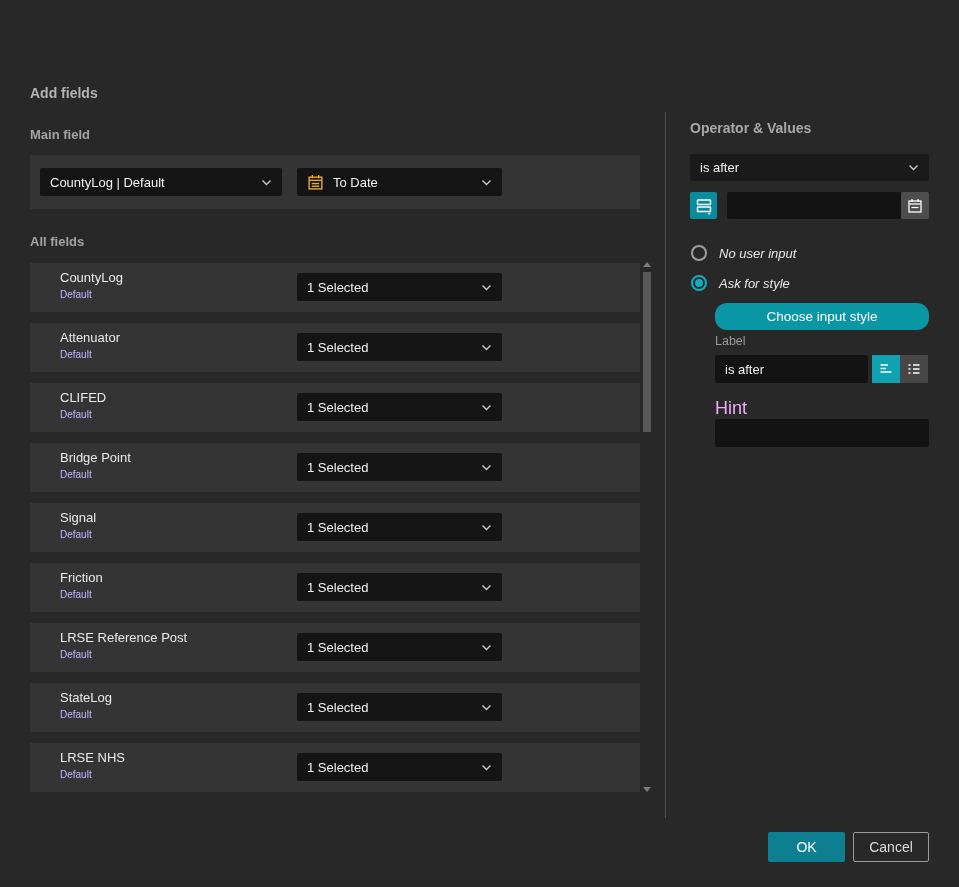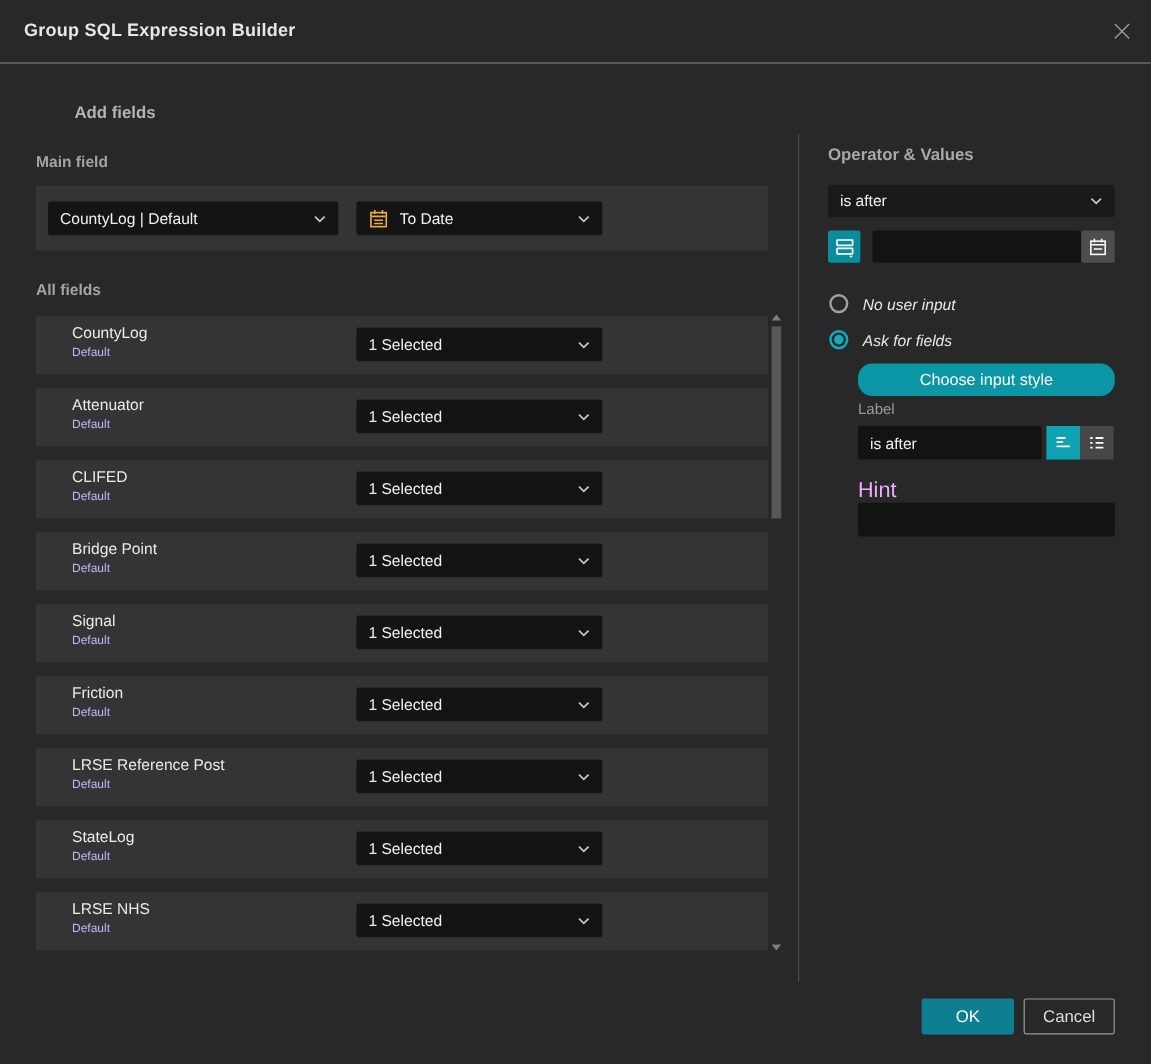--- a/index.html
+++ b/index.html
@@ -20,21 +20,21 @@
   .titlebar .title {
     position: absolute; left: 20px; top: 0; line-height: 52px;
     font-size: 15px; font-weight: 700; color: #e6e6e6; letter-spacing: .2px;
   }
   .close-btn {
     position: absolute; right: 14px; top: 16px; width: 20px; height: 20px;
     display: flex; align-items: center; justify-content: center; cursor: pointer;
   }
 
   
-  .h-add      { position: absolute; left: 30px; top: 85px;  font-size: 14px; font-weight: 700; color: #b3b3b3; margin-left: 32px; }
+  .h-add      { position: absolute; left: 30px; top: 85px;  font-size: 14px; font-weight: 700; color: #b3b3b3; }
   .h-main     { position: absolute; left: 30px; top: 127px; font-size: 13px; font-weight: 700; color: #a3a3a3; }
   .h-all      { position: absolute; left: 30px; top: 234px; font-size: 13px; font-weight: 700; color: #a3a3a3; }
   .h-operator { position: absolute; left: 690px; top: 120px; font-size: 14px; font-weight: 700; color: #a8a8a8; }
 
   
   .main-panel {
     position: absolute; left: 30px; top: 155px; width: 610px; height: 54px;
     background: #343434;
   }
   .fields-list { position: absolute; left: 30px; top: 263px; width: 610px; }
@@ -130,28 +130,20 @@
     background: transparent; border: 1px solid #9a9a9a; border-radius: 2px;
     color: #dcdcdc; font-size: 14px; cursor: pointer;
     font-family: "Liberation Sans", "DejaVu Sans", sans-serif;
   }
 </style>
 </head>
 <body>
 
 <div class="dialog">
 
-  <div class="titlebar">
-    <div class="title">Group SQL Expression Builder</div>
-    <div class="close-btn">
-      <svg width="18" height="18" viewBox="0 0 18 18">
-        <path d="M3 3 L15 15 M15 3 L3 15" stroke="#9a9a9a" stroke-width="1.2" fill="none"></path>
-      </svg>
-    </div>
-  </div>
 
   <div class="h-add">Add fields</div>
   <div class="h-main">Main field</div>
 
   <div class="main-panel">
     <div class="select sel-main-date">
       <span class="cal-gold">
         <svg width="17" height="17" viewBox="0 0 16 16" fill="none" stroke="#edaa35" stroke-width="1.3">
           <rect x="2" y="3" width="12" height="11"></rect>
           <line x1="5" y1="1" x2="5" y2="4"></line>
@@ -339,21 +331,21 @@
       </svg>
     </span>
   </div>
 
   <div class="radio-row r1">
     <span class="radio"></span>
     <span class="radio-label">No user input</span>
   </div>
   <div class="radio-row r2">
     <span class="radio selected"></span>
-    <span class="radio-label">Ask for fields</span>
+    <span class="radio-label">Ask for style</span>
   </div>
 
   <button class="choose-btn">Choose input style</button>
 
   <div class="cap-label">Label</div>
   <input class="label-input" type="text" value="is after" style="">
   <div class="icon-btn toggle-1">
     <span style="display:flex">
       <svg width="16" height="16" viewBox="0 0 16 16" stroke="#ffffff" stroke-width="1.5" fill="none">
         <line x1="2.5" y1="4" x2="10" y2="4"></line>

